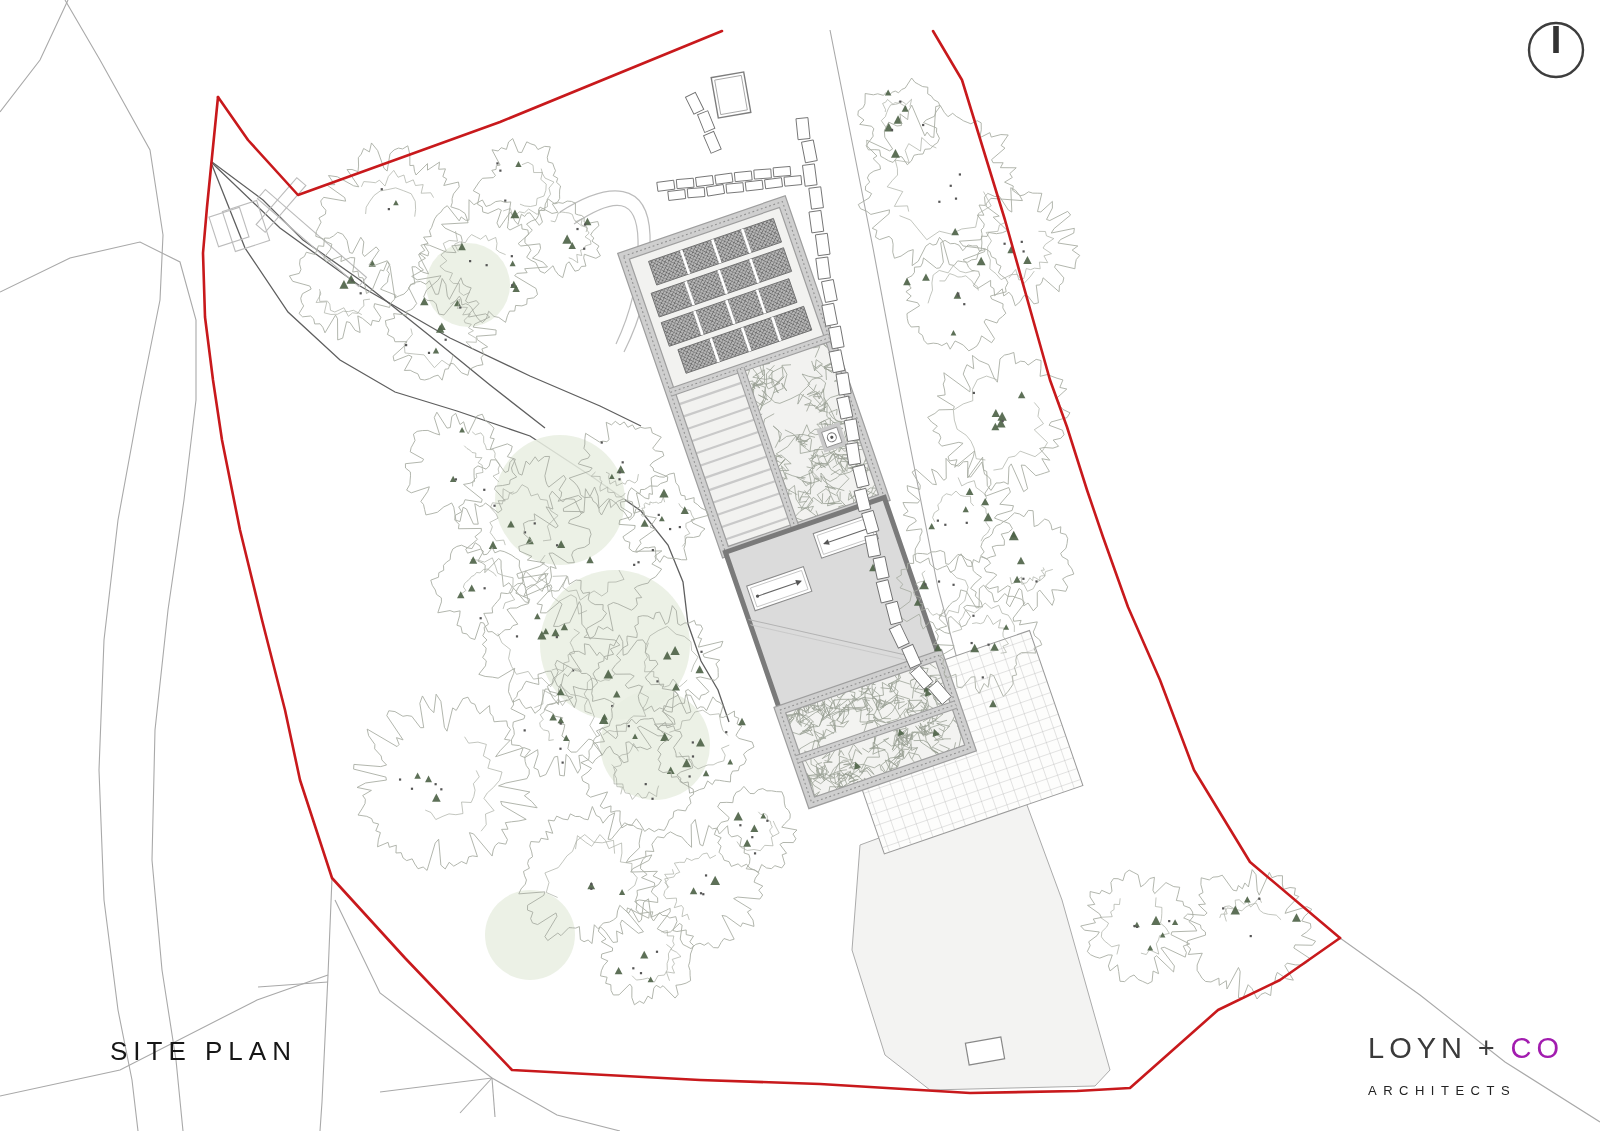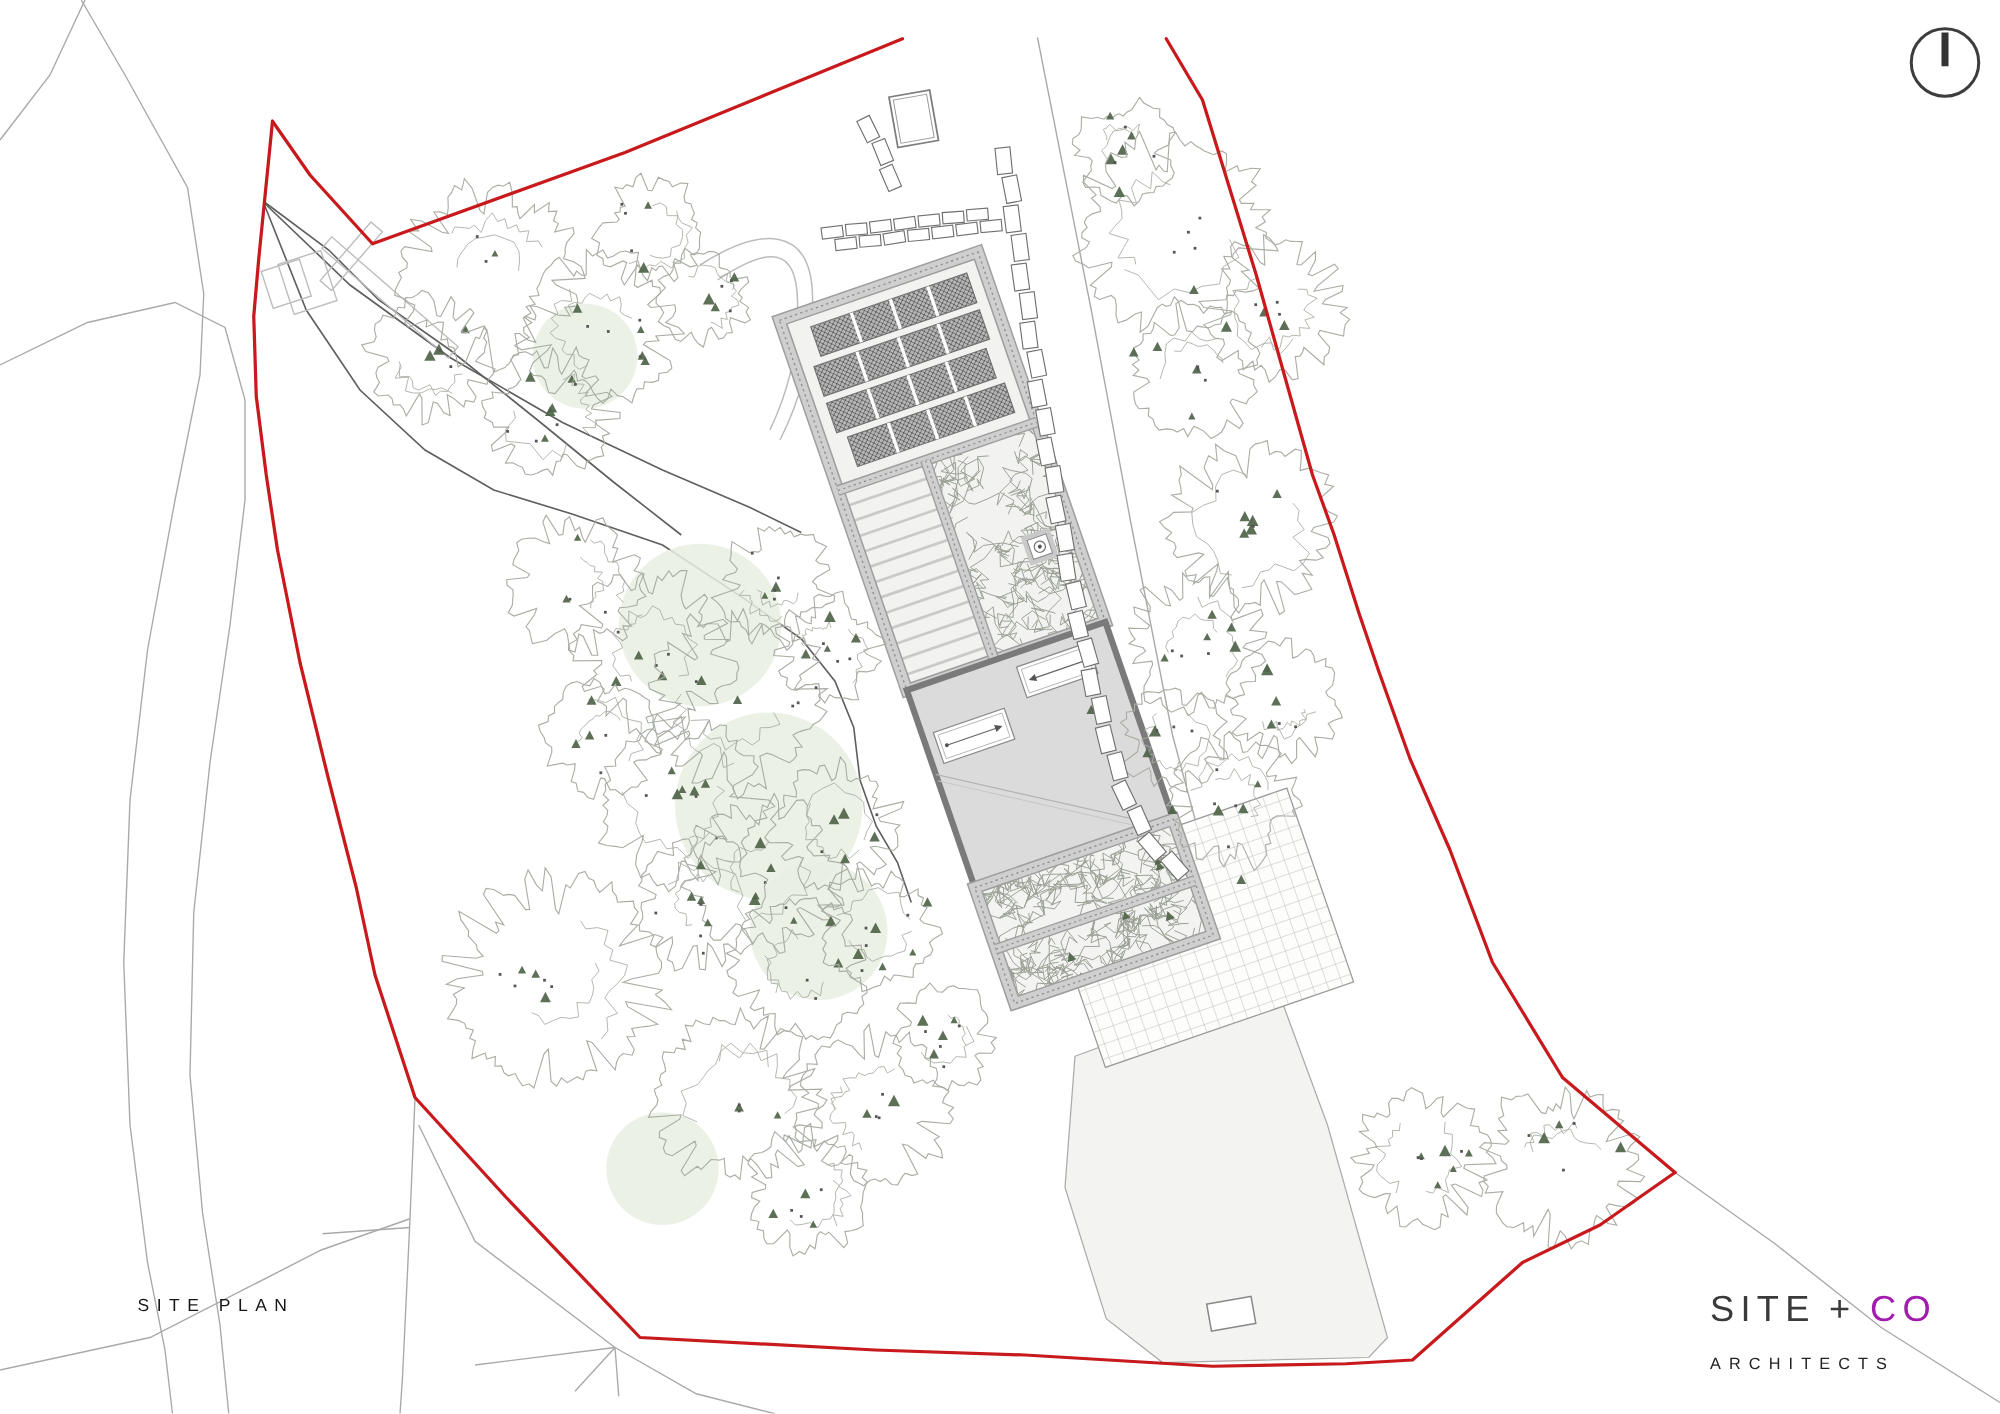--- a/index.html
+++ b/index.html
@@ -1,19 +1,19 @@
 <!DOCTYPE html>
 <html><head>
 <meta charset="utf-8">
 <style>
   html,body{margin:0;padding:0;background:#ffffff;}
   #page{position:relative;width:1600px;height:1131px;background:#ffffff;overflow:hidden;
         font-family:"Liberation Sans",sans-serif;}
   #plan-svg{position:absolute;left:0;top:0;}
-  .drawing-title{position:absolute;left:110px;top:1036px;font-size:14px;letter-spacing:6px;
+  .drawing-title{position:absolute;left:110px;top:1036px;font-size:26px;letter-spacing:6px;
         color:#161616;font-weight:500;white-space:nowrap;}
   .logo{position:absolute;left:1368px;top:1032px;text-align:left;white-space:nowrap;}
   .logo-main{font-size:29px;letter-spacing:5px;color:#3a3a3a;font-weight:500;}
   .logo-main .accent{color:#a21caf;}
   .logo-sub{font-size:13px;letter-spacing:6.5px;color:#222;margin-top:18px;font-weight:500;}
 </style>
 </head>
 <body>
 
 <div id="page">
@@ -788,16 +788,16 @@
       </g>
     <g>
         <circle cx="1556" cy="50" r="27" fill="none" stroke="#3d3d3d" stroke-width="2.4"></circle>
         <rect x="1553.2" y="26" width="5.6" height="27" fill="#333"></rect>
       </g>
   </svg>
 
   <div class="drawing-title">SITE PLAN</div>
 
   <div class="logo">
-    <div class="logo-main"><span>SITE + </span><span class="accent">CO</span></div>
+    <div class="logo-main"><span>LOYN + </span><span class="accent">CO</span></div>
     <div class="logo-sub">ARCHITECTS</div>
   </div>
 </div>
 
 </body></html>

